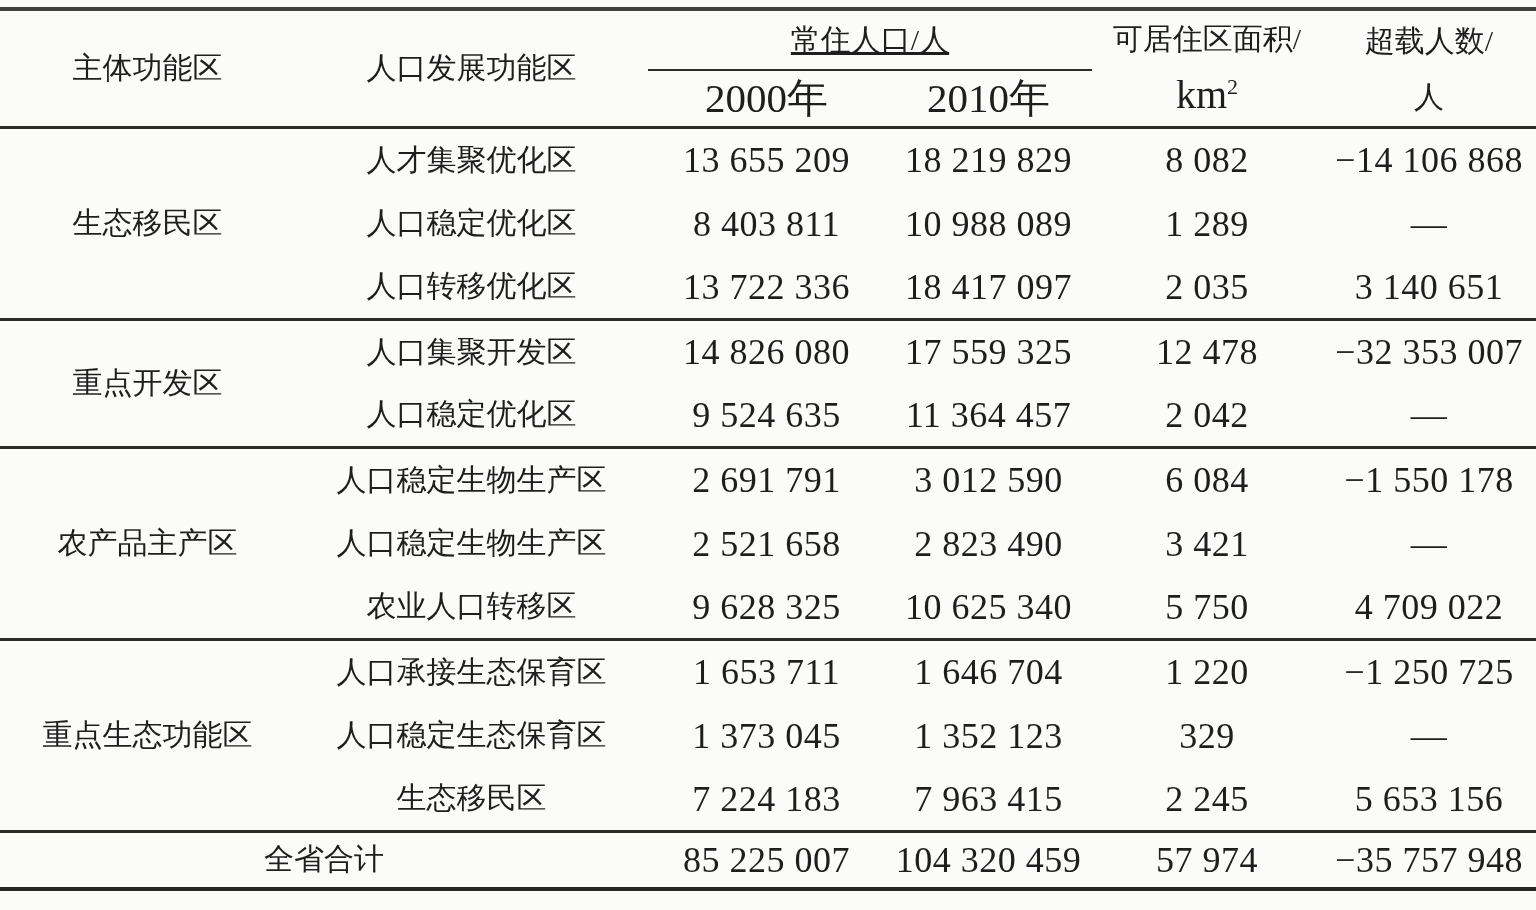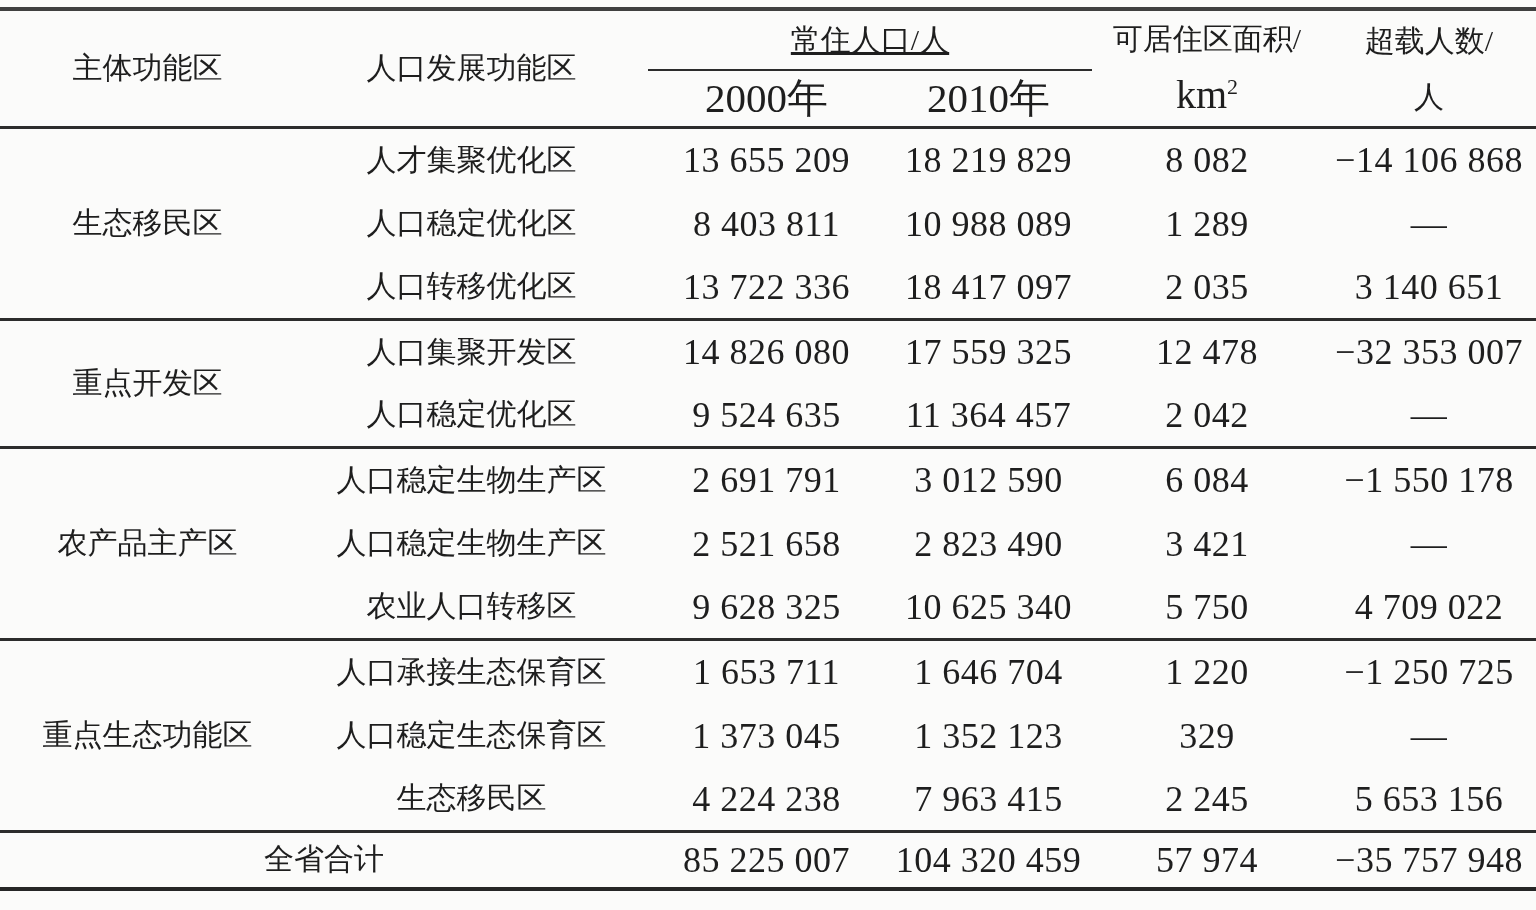--- a/index.html
+++ b/index.html
@@ -151,21 +151,21 @@
       </tr>
       <tr>
         <td class="cjk">人口稳定生态保育区</td>
         <td class="num">1 373 045</td>
         <td class="num">1 352 123</td>
         <td class="num">329</td>
         <td class="num">—</td>
       </tr>
       <tr>
         <td class="cjk">生态移民区</td>
-        <td class="num">4 224 238</td>
+        <td class="num">7 224 183</td>
         <td class="num">7 963 415</td>
         <td class="num">2 245</td>
         <td class="num">5 653 156</td>
       </tr>
     </tbody>
 
     <tbody class="total">
       <tr>
         <td colspan="2" class="cjk">全省合计</td>
         <td class="num">85 225 007</td>

